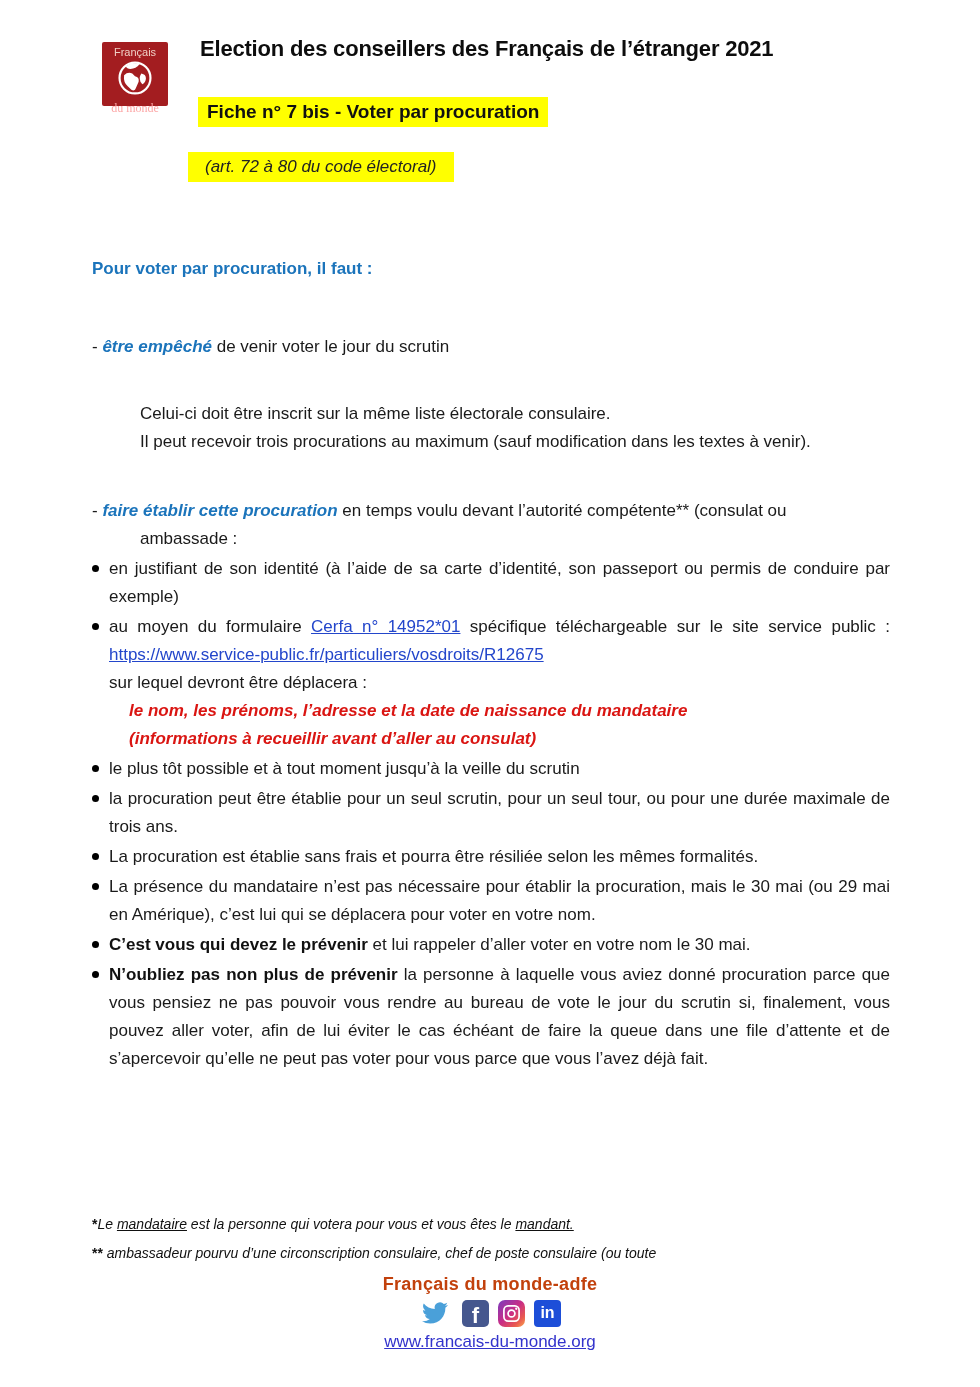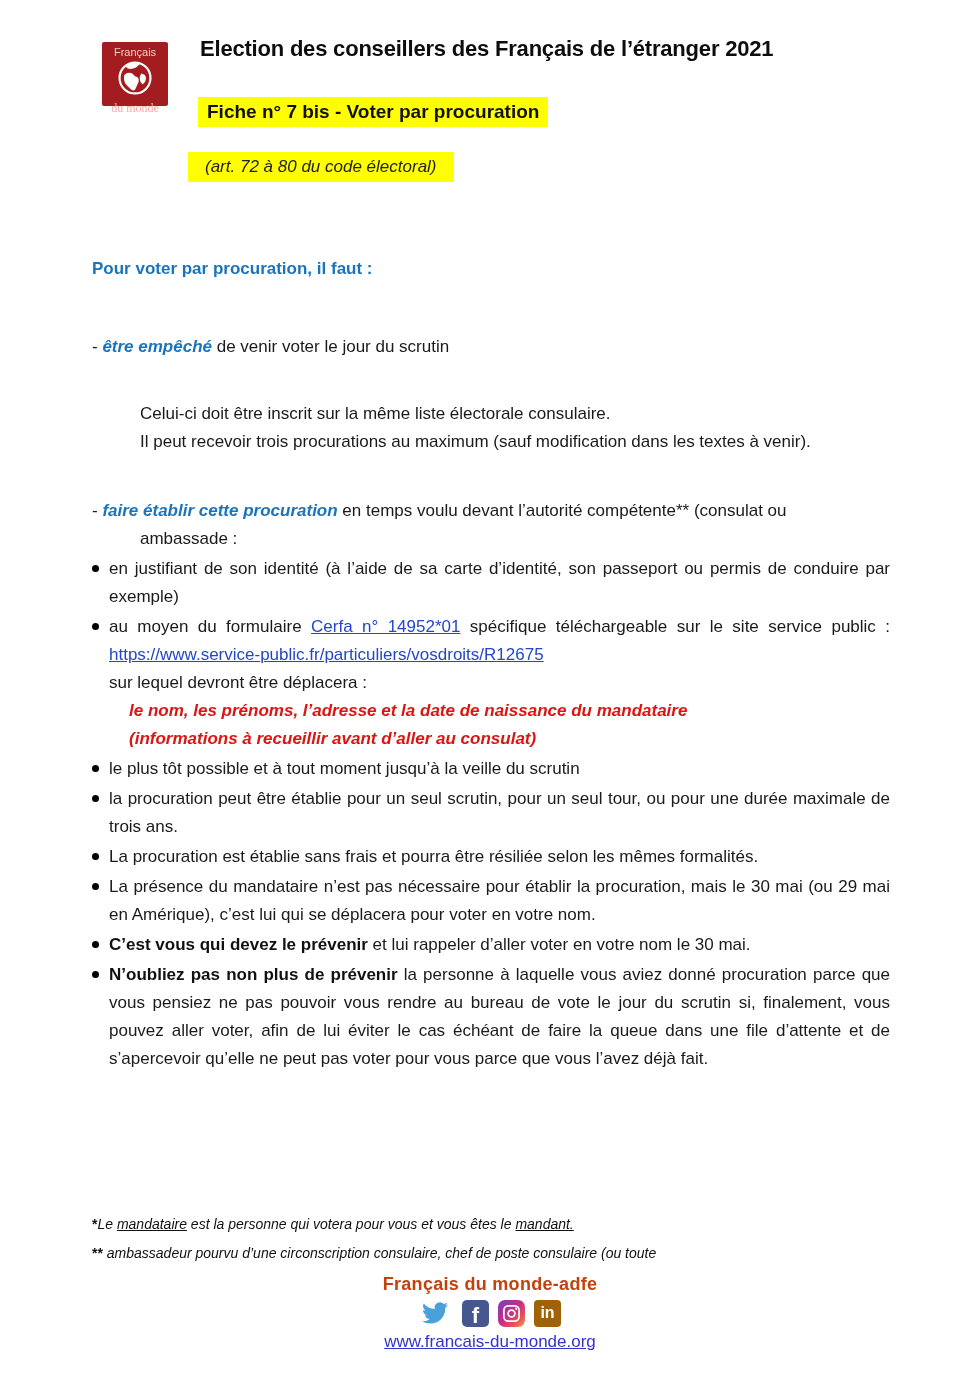--- a/index.html
+++ b/index.html
@@ -74,21 +74,21 @@
   .icon-fb{
     width:27px;height:27px;border-radius:5px;background:#45578e;overflow:hidden;
     color:#fff;font-weight:bold;font-size:22px;line-height:31px;text-align:center;cursor:pointer;
   }
   .icon-ig{
     width:27px;height:27px;border-radius:7px;cursor:pointer;
     background:linear-gradient(135deg,#7a3bbf 0%,#c92d86 48%,#e95950 78%,#f8a54e 100%);
     display:flex;align-items:center;justify-content:center;
   }
   .icon-li{
-    width:27px;height:27px;border-radius:4px;background:#a16207;cursor:pointer;
+    width:27px;height:27px;border-radius:4px;background:#1d4ed8;cursor:pointer;
     color:#fff;font-weight:bold;font-size:16px;
     display:flex;align-items:center;justify-content:center;
   }
   .icon-tw{width:34px;height:28px;cursor:pointer;display:flex;align-items:center;}
   .site-link{
     display:inline-block;margin-top:5px;font-size:17px;
     color:#3333cc;text-decoration:underline;cursor:pointer;
   }
 </style>
 </head>

